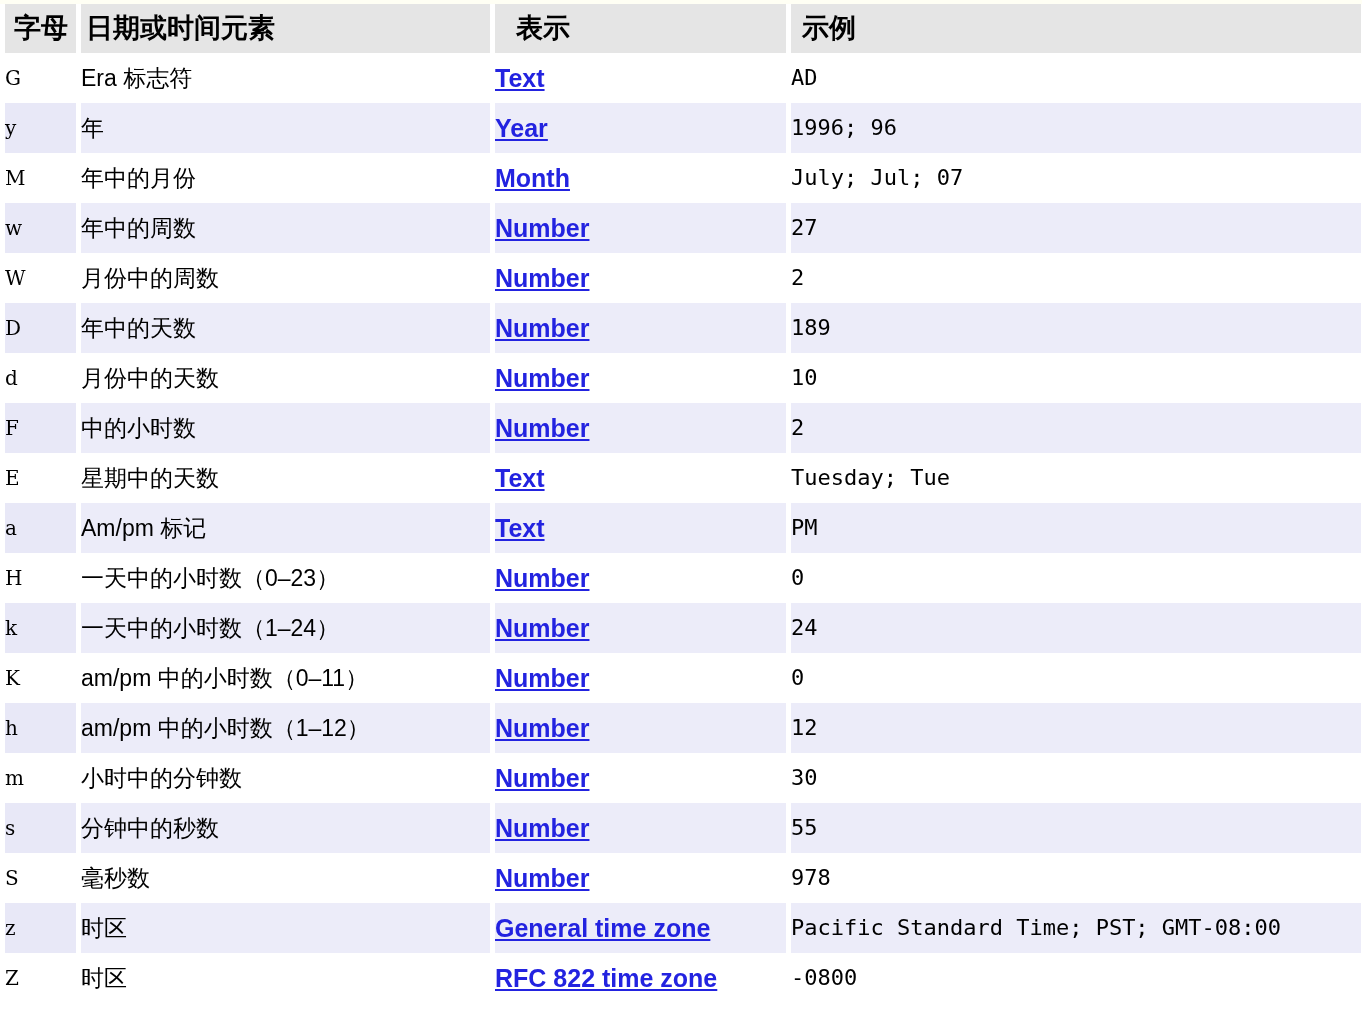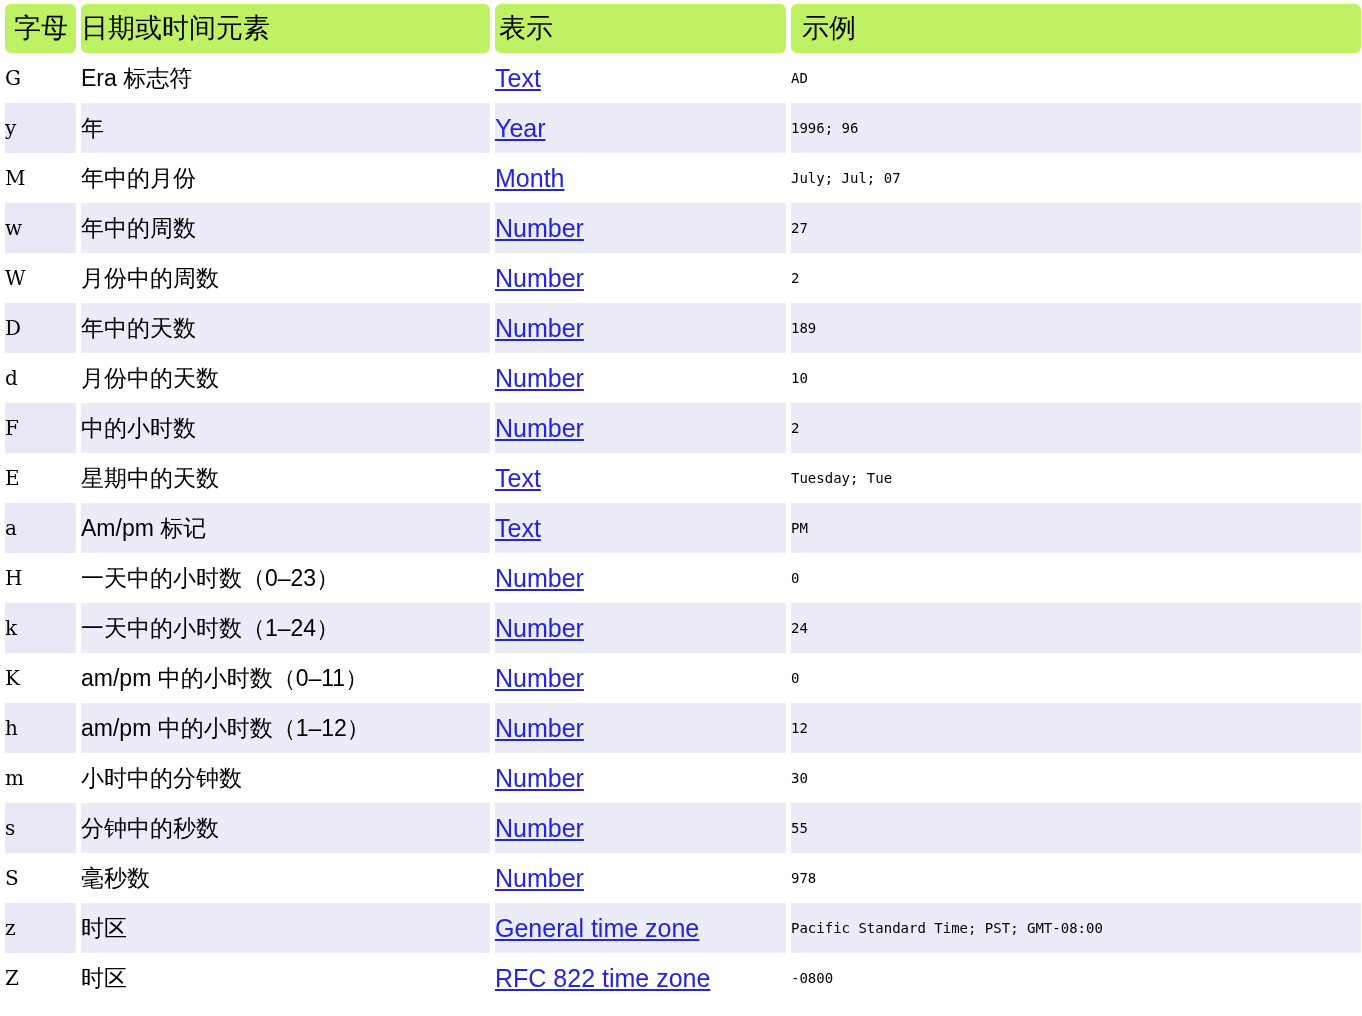--- a/index.html
+++ b/index.html
@@ -44,31 +44,30 @@
     padding: 0;
     margin: 0;
     text-align: left;
     vertical-align: middle;
     white-space: nowrap;
     overflow: visible;
   }
 
   
   tr.hdr th {
-    background: #bef264;
+    background: #e5e5e5;
     height: 49px;
     font-size: 27px;
-    font-weight: normal;
+    font-weight: bold;
     color: #000000;
     line-height: 49px;
-    border-radius: 6px;
   }
   tr.hdr th.h-letter  { padding-left: 9px; }
-  tr.hdr th.h-element { }
-  tr.hdr th.h-repr    { padding-left: 4px; }
+  tr.hdr th.h-element { padding-left: 5px; }
+  tr.hdr th.h-repr    { padding-left: 21px; }
   tr.hdr th.h-example { padding-left: 11px; }
 
   
   tr.drow td {
     height: 50px;
     line-height: 50px;
     background: #ffffff;
   }
   tr.drow.striped td {
     background: #ececf9;
@@ -85,30 +84,31 @@
   }
   td.cell-element {
     font-family: "Liberation Sans", sans-serif;
     font-size: 23px;
     color: #000000;
     padding-left: 5px;
   }
   td.cell-repr {
     padding-left: 5px;
     font-size: 25px;
+    font-weight: bold;
   }
   td.cell-repr a {
     color: #2323e0;
     text-decoration: underline;
     font-family: "Liberation Sans", sans-serif;
     font-size: 25px;
   }
   td.cell-example {
     font-family: "DejaVu Sans Mono", monospace;
-    font-size: 14px;
+    font-size: 22px;
     color: #000000;
     padding-left: 5px;
   }
   
   tr.drow.wide td.cell-repr   { position: relative; }
   tr.drow.wide td.cell-repr a { white-space: nowrap; }
   tr.drow.wide td.cell-example { padding-left: 0; }
 </style>
 </head>
 <body>

